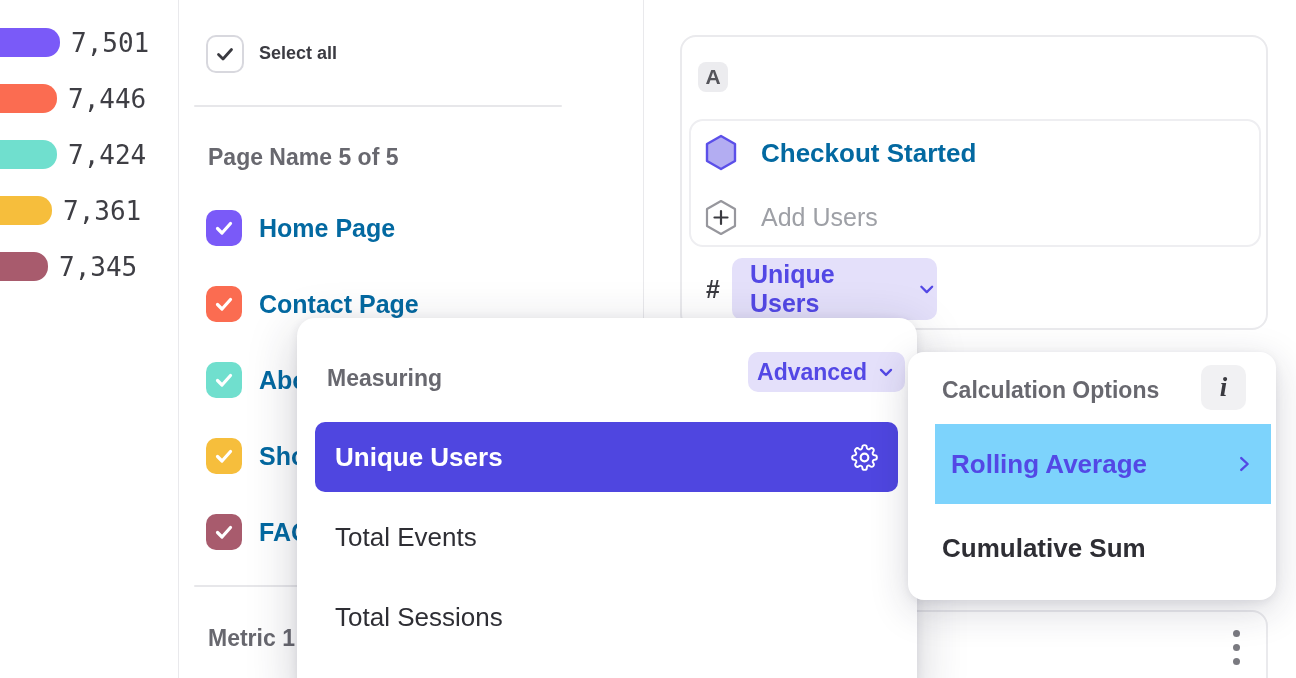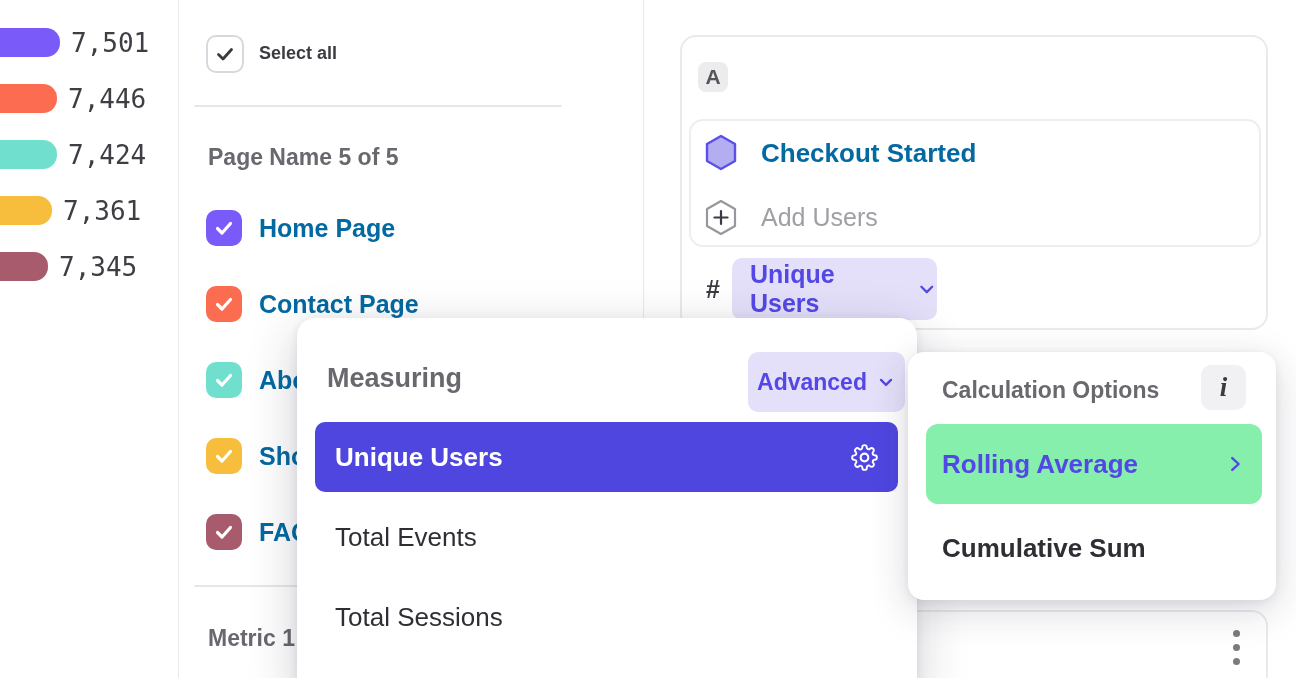--- a/index.html
+++ b/index.html
@@ -27,22 +27,22 @@
   .hex-icon{position:absolute;width:34px;height:37px;}
   .pill{position:absolute;background:#E4E0FA;border-radius:10px;display:flex;align-items:center;
         font-size:25px;font-weight:700;color:#5348E5;}
   
   .popup{position:absolute;background:#fff;border-radius:18px;box-shadow:0 14px 50px rgba(35,35,60,.22),0 2px 10px rgba(35,35,60,.10);}
   .menu-row-selected{position:absolute;background:#4F46E0;border-radius:10px;display:flex;align-items:center;
                      justify-content:space-between;color:#fff;font-size:26px;font-weight:700;padding:0 20px;box-sizing:border-box;}
   .menu-row{position:absolute;font-size:26px;font-weight:500;color:#2E2E34;height:32px;line-height:32px;white-space:nowrap;}
   .lite-btn{position:absolute;background:#E4E0FA;border-radius:10px;display:flex;align-items:center;justify-content:center;
             gap:9px;font-size:23px;font-weight:700;color:#5348E5;}
-  .calc-row{position:absolute;background:#86efac;border-radius:12px;display:flex;align-items:center;
-            justify-content:space-between;padding:0 16px;box-sizing:border-box;font-size:26px;font-weight:700;color:#5348E5;}
+  .calc-row{position:absolute;background:#7dd3fc;border-radius:0;display:flex;align-items:center;
+            justify-content:space-between;padding:0 16px;box-sizing:border-box;font-size:26px;font-weight:700;color:#5348E5;margin-left:9px;}
   .info-btn{position:absolute;width:45px;height:45px;border-radius:10px;background:#F1F1F3;display:flex;
             align-items:center;justify-content:center;font-family:"Liberation Serif",serif;font-style:italic;
             font-weight:700;font-size:27px;color:#3A3A40;}
   .kebab{position:absolute;width:8px;display:flex;flex-direction:column;gap:7px;align-items:center;}
   .kebab span{width:7px;height:7px;border-radius:50%;background:#7A7A80;display:block;}
 </style>
 </head>
 <body>
 
 <div id="canvas">
@@ -142,22 +142,22 @@
     <span class="dark-text" style="left:24px;top:236px;font-size:25px;color:#3A3A40">#</span>
     <div class="pill" style="left:50px;top:221px;width:187px;height:62px;padding-left:18px">
       <span>Unique Users</span>
       <svg style="width:22px;height:22px;margin-left:8px" viewBox="0 0 24 24">
         <polyline points="6,9.5 12,15.5 18,9.5" fill="none" stroke="#5348E5" stroke-width="2.6" stroke-linecap="round" stroke-linejoin="round"></polyline>
       </svg>
     </div>
   </div>
 
   <div class="popup" style="left:297px;top:318px;width:620px;height:380px">
-    <span class="muted-label" style="left:30px;top:46px;font-size:27px">Measuring</span>
-    <div class="lite-btn" style="left:451px;top:34px;width:157px;height:60px">
+    <span class="muted-label" style="left:30px;top:46px;font-size:23px">Measuring</span>
+    <div class="lite-btn" style="left:451px;top:34px;width:157px;height:40px">
       <span>Advanced</span>
       <svg style="width:20px;height:20px" viewBox="0 0 24 24">
         <polyline points="6,9.5 12,15.5 18,9.5" fill="none" stroke="#5348E5" stroke-width="2.8" stroke-linecap="round" stroke-linejoin="round"></polyline>
       </svg>
     </div>
 
     <div class="menu-row-selected" style="left:18px;top:104px;width:583px;height:70px">
       <span>Unique Users</span>
       <svg style="width:27px;height:27px" viewBox="0 0 24 24">
         <circle cx="12" cy="12" r="3.4" fill="none" stroke="#fff" stroke-width="1.9"></circle>

